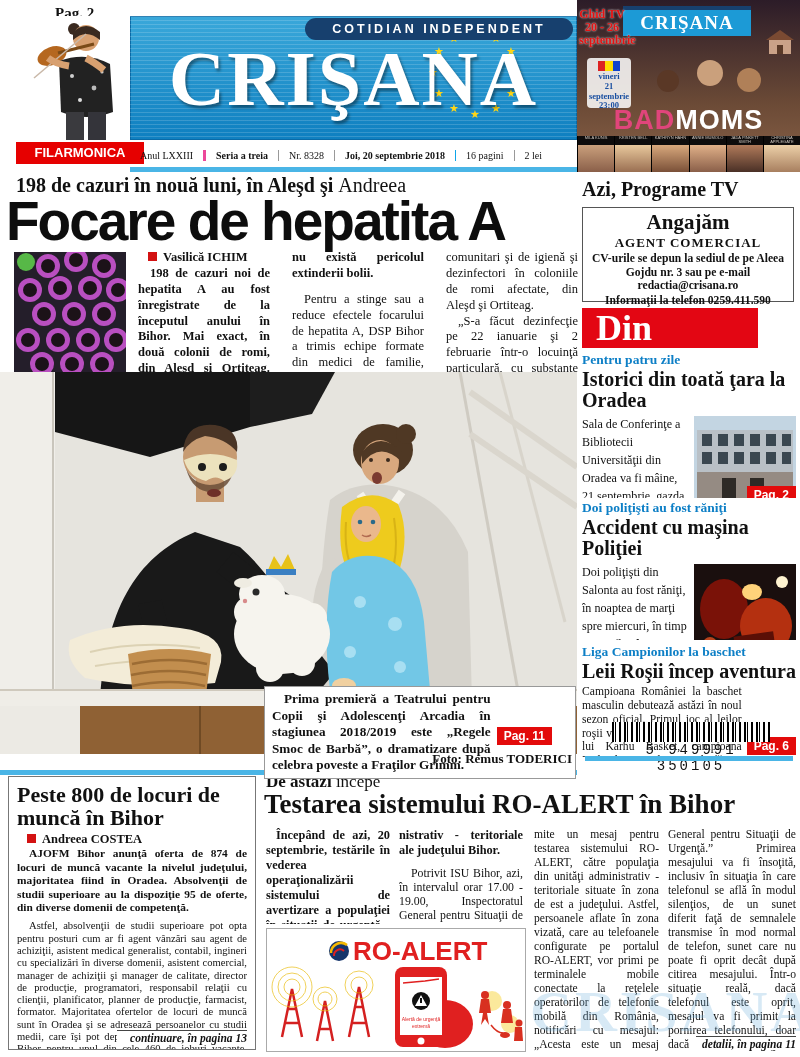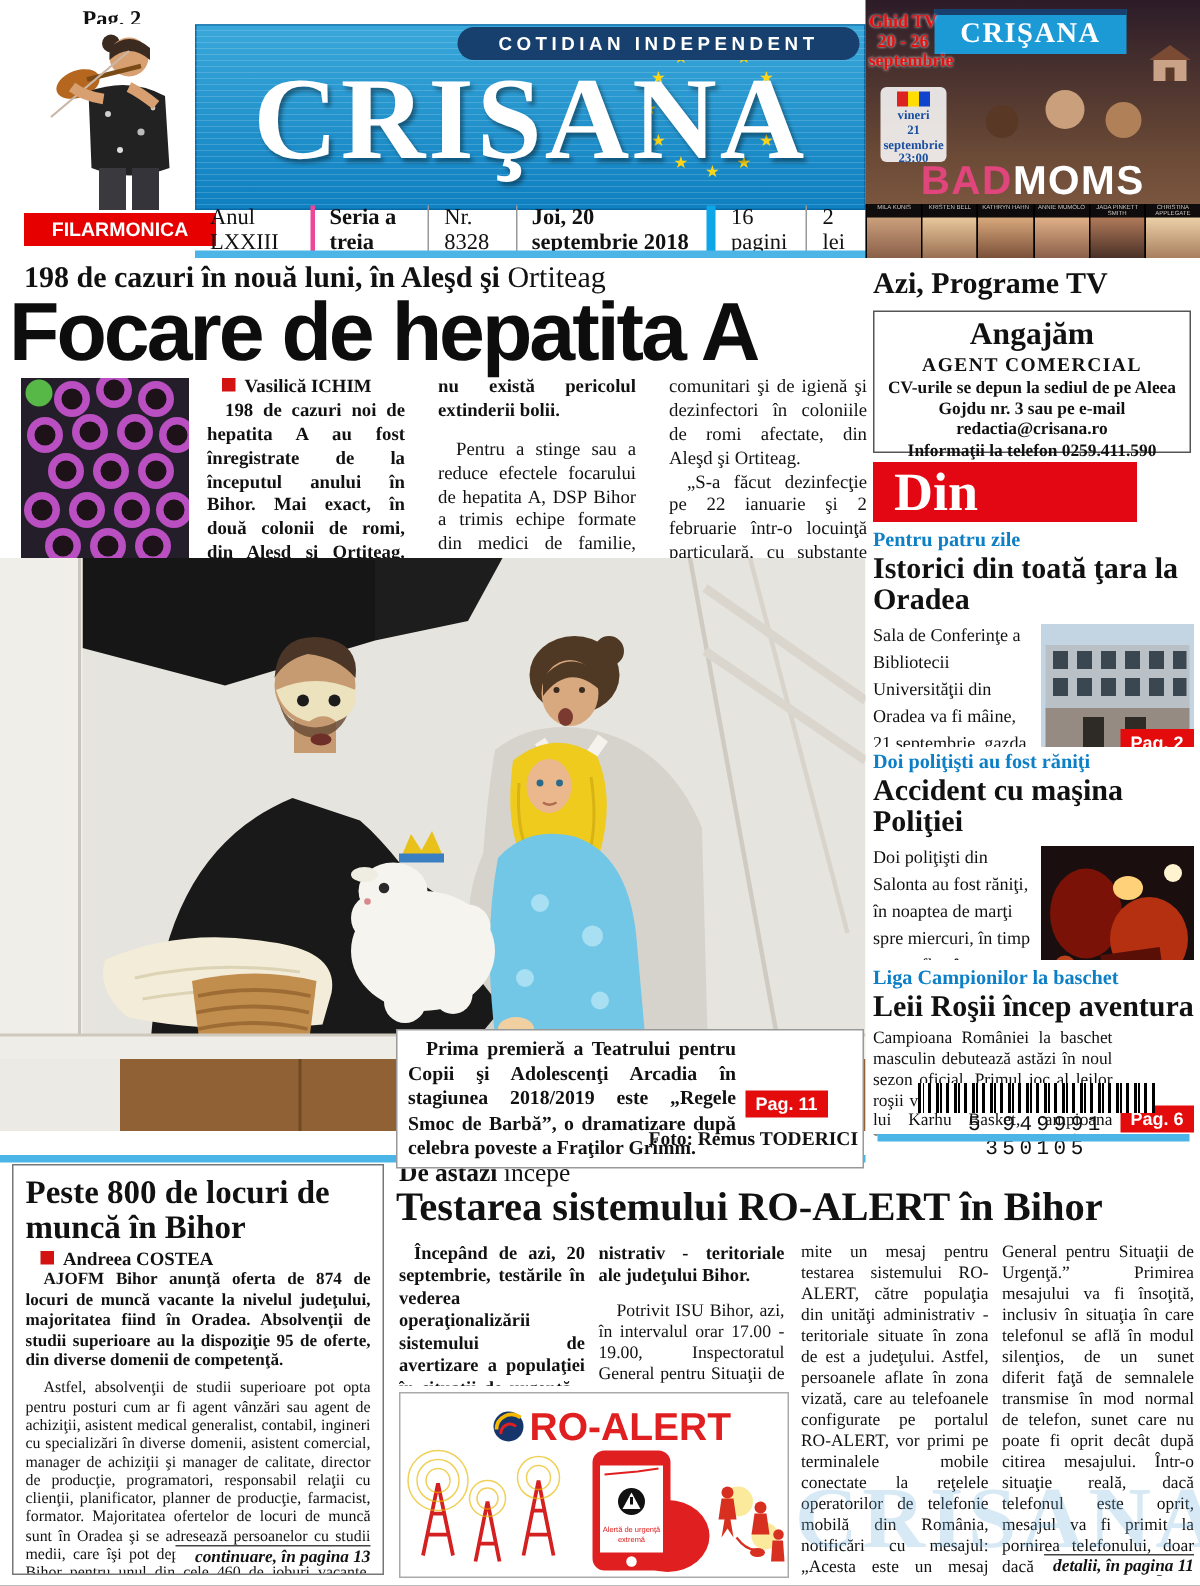--- a/index.html
+++ b/index.html
@@ -68,26 +68,26 @@
     <span class="star" style="left:298px;top:50px;">★</span>
     <span class="star" style="left:304px;top:29px;">★</span>
     <span class="star" style="left:319px;top:16px;">★</span>
     <span class="star" style="left:340px;top:10px;">★</span>
     <span class="star" style="left:361px;top:16px;">★</span>
     <span class="star" style="left:376px;top:29px;">★</span>
     <div class="abs sans b" style="left:175px;top:2px;width:268px;height:22px;background:#17406e;border-radius:12px;color:#fff;font-size:12.5px;line-height:22px;text-align:center;letter-spacing:3px;z-index:3;">COTIDIAN INDEPENDENT</div>
     <div class="mast-title" style="margin-top:24px;">CRIŞANA</div>
   </div>
 
-  <div class="abs" style="left:130px;top:137px;width:447px;height:24px;display:flex;align-items:flex-start;font-size:15px;">
+  <div class="abs" style="left:130px;top:137px;width:447px;height:24px;display:flex;align-items:flex-end;font-size:10px;">
     <span style="padding:0 10px;">Anul LXXIII</span>
     <span style="padding:0 10px;border-left:3px solid #ec4899;font-weight:bold;">Seria a treia</span>
     <span style="padding:0 10px;border-left:1px solid #999;">Nr. 8328</span>
     <span class="b" style="padding:0 10px;border-left:1px solid #999;">Joi, 20 septembrie 2018</span>
-    <span style="padding:0 10px;border-left:6px solid #0ea5e9;">16 pagini</span>
+    <span style="padding:0 10px;border-left:1px solid #0ea5e9;">16 pagini</span>
     <span style="padding:0 10px;border-left:1px solid #999;">2 lei</span>
   </div>
   <div class="abs rule" style="left:130px;top:167px;width:666px;height:5px;"></div>
 
   <div class="abs" style="left:577px;top:0;width:223px;height:172px;background:linear-gradient(#2c1c28,#6b4a36 60%,#8a6248);z-index:2;overflow:hidden;">
     <div class="abs" style="left:46px;top:6px;width:128px;height:26px;background:#1c9ad6;color:#fff;text-align:center;font-weight:bold;font-size:19px;line-height:26px;letter-spacing:1px;border-top:4px solid #17406e;">CRIŞANA</div>
     <div class="abs b" style="left:2px;top:8px;width:46px;color:#e31212;font-size:12px;line-height:1.1;text-align:center;text-shadow:0 0 2px #fff;">
       <div>Ghid TV</div>
       <div>20 - 26</div>
       <div>septembrie</div>
@@ -137,21 +137,21 @@
           <div class="castface" style="background:linear-gradient(#b07a5a,#4a3026);"></div>
         </div>
       <div class="castcell">
           <div class="castname">CHRISTINA APPLEGATE</div>
           <div class="castface" style="background:linear-gradient(#ecd0a8,#a87f5f);"></div>
         </div>
     </div>
   </div>
 
   <div class="abs" style="left:16px;top:174px;font-size:20px;">
-    <span class="b">198 de cazuri în nouă luni, în Aleşd şi </span><span>Ortiteag</span>
+    <span class="b">198 de cazuri în nouă luni, în Aleşd şi </span><span>Andreea</span>
   </div>
   <div class="abs sans" style="left:6px;top:189px;width:570px;font-size:55px;font-weight:bold;letter-spacing:-2px;white-space:nowrap;color:#0d0d0d;">Focare de hepatita A</div>
 
   <div class="abs" style="left:14px;top:252px;width:112px;height:120px;">
     <svg width="112" height="120" viewBox="0 0 112 120">
       <rect width="112" height="120" fill="#241e2a"></rect>
       <g>
         <circle cx="12" cy="10" r="9" fill="#57b847"></circle>
         <g fill="#b94fc0">
             <circle cx="34" cy="14" r="12"></circle>

